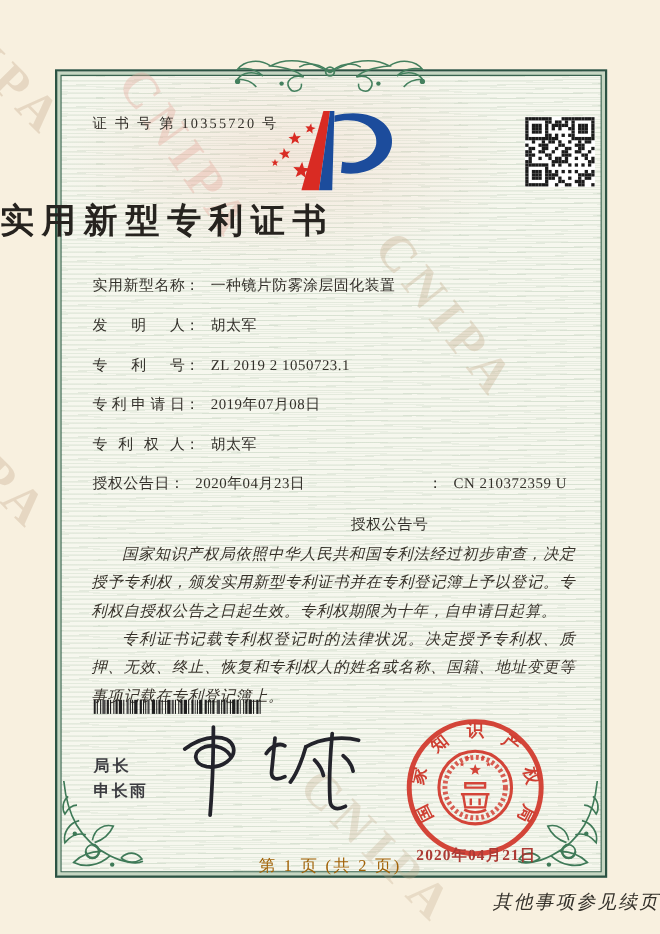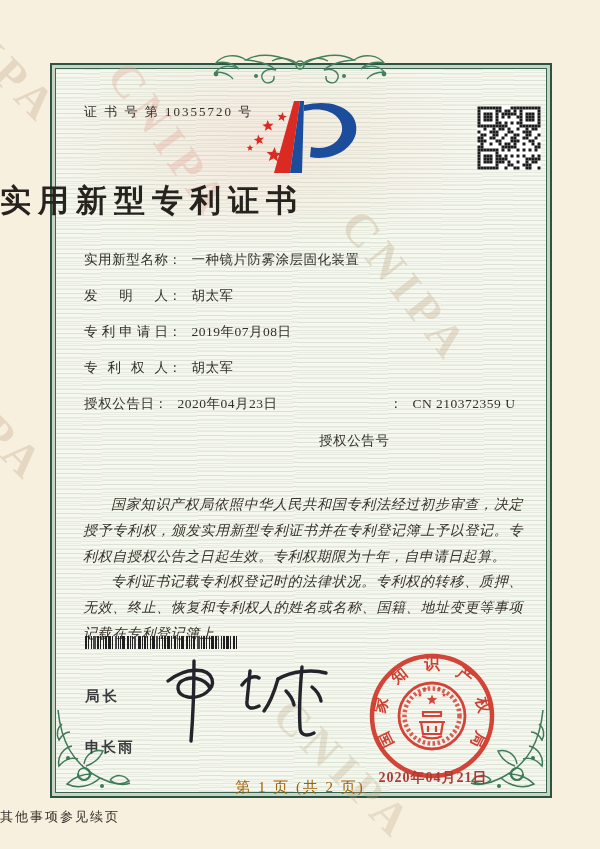--- a/index.html
+++ b/index.html
@@ -49,31 +49,31 @@
   .squish{display:inline-block;font-size:12.5px;transform:scaleX(.80);transform-origin:0 50%;letter-spacing:0;}
 
   .paras{left:83px;top:492px;width:440px;color:#37322a;}
   .paras p{margin:0;text-indent:2em;font-size:14px;line-height:1.84;font-style:italic;
            letter-spacing:.6px;text-align:justify;}
 
   .barcode{left:85px;top:636px;}
   .signer-title{left:85px;top:687px;font-family:"Liberation Sans","DejaVu Sans",sans-serif;
                 font-weight:700;font-size:14.5px;letter-spacing:3px;color:#3b3b40;}
   .signer-name{left:85px;top:710px;font-family:"Liberation Sans","DejaVu Sans",sans-serif;
-               font-weight:700;font-size:14.5px;letter-spacing:2px;color:#3b3b40;margin-top:28px;}
+               font-weight:700;font-size:14.5px;letter-spacing:2px;color:#3b3b40;}
   .signature{left:150px;top:655px;}
 
   .seal{left:356px;top:646px;opacity:.94;}
   .seal-ch{font-size:15.5px;font-weight:700;fill:#cd3528;text-anchor:middle;
            font-family:"Liberation Serif","DejaVu Serif",serif;}
   .seal-date{font-size:14px;font-weight:700;fill:#a8302a;text-anchor:middle;letter-spacing:1px;
              font-family:"Liberation Serif","DejaVu Serif",serif;}
 
   .page-num{left:0;right:0;top:778px;text-align:center;font-size:15px;letter-spacing:2px;color:#a16207;}
-  .continuation{left:0;right:0;top:808px;text-align:left;font-size:13px;
+  .continuation{left:0;right:0;top:808px;text-align:right;font-size:17px;font-style:italic;
                 letter-spacing:2px;color:#33302a;}
 </style>
 </head>
 <body>
 
 <div class="page">
 
   <span class="wm wm1">CNIPA</span>
   <span class="wm wm2">CNIPA</span>
   <span class="wm wm3">CNIPA</span>
@@ -379,34 +379,37 @@
   <h1 class="z title">实用新型专利证书</h1>
 
   <div class="z fields">
     <div class="frow">
       <span class="flabel">实用新型名称</span><span class="fcolon">：</span><span class="fvalue">一种镜片防雾涂层固化装置</span>
     </div>
     <div class="frow">
       <span class="flabel">发明人</span><span class="fcolon">：</span><span class="fvalue">胡太军</span>
     </div>
     <div class="frow">
+      <span class="flabel">专利号</span><span class="fcolon">：</span><span class="fvalue">ZL 2019 2 1050723.1</span>
+    </div>
+    <div class="frow">
       <span class="flabel">专利申请日</span><span class="fcolon">：</span><span class="fvalue">2019年07月08日</span>
     </div>
     <div class="frow">
       <span class="flabel">专利权人</span><span class="fcolon">：</span><span class="fvalue">胡太军</span>
     </div>
     <div class="frow">
       <span class="flabel glabel">授权公告日</span><span class="fcolon">：</span><span class="fvalue">2020年04月23日</span>
       <span class="flabel glabel g2">授权公告号</span><span class="fcolon">：</span><span class="fvalue">CN 210372359 U</span>
     </div>
   </div>
 
   <div class="z paras">
     <p>国家知识产权局依照中华人民共和国专利法经过初步审查，决定授予专利权，颁发实用新型专利证书并在专利登记簿上予以登记。专利权自授权公告之日起生效。专利权期限为十年，自申请日起算。</p>
-    <p>专利证书记载专利权登记时的法律状况。专利权的转移、质押、无效、终止、恢复和专利权人的姓名或名称、国籍、地址变更等事项记载在专利登记簿上。</p>
+    <p>专利证书记载专利权登记时的法律状况。决定授予专利权、质押、无效、终止、恢复和专利权人的姓名或名称、国籍、地址变更等事项记载在专利登记簿上。</p>
   </div>
 
   <svg class="z barcode" width="158" height="14" viewBox="0 0 158 14">
     <g id="barcode-bars" fill="#1f1f1f">
         <rect x="0" y="0" width="2" height="13"></rect>
         <rect x="3" y="0" width="1" height="13"></rect>
         <rect x="6" y="0" width="1" height="13"></rect>
         <rect x="8" y="0" width="3" height="13" fill="#4a4a4a"></rect>
         <rect x="12" y="0" width="2" height="13"></rect>
         <rect x="15" y="0" width="1" height="13"></rect>

